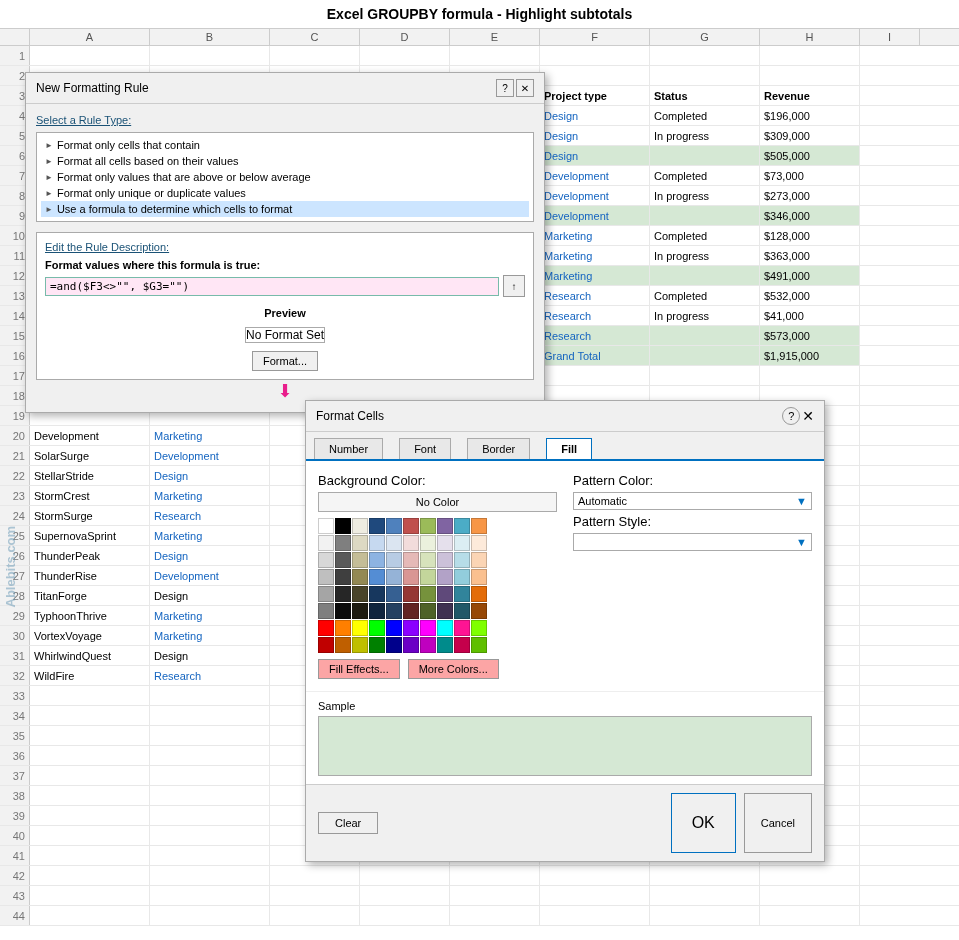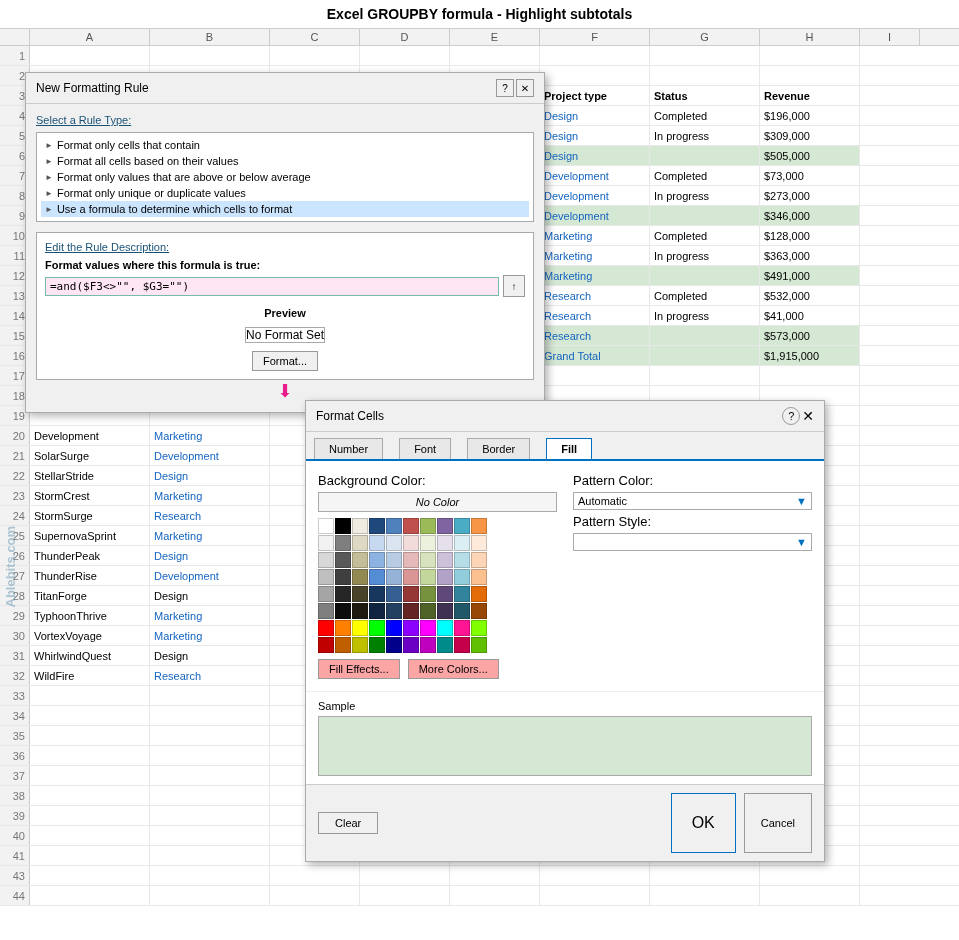--- a/index.html
+++ b/index.html
@@ -73,21 +73,21 @@
     .fc-tabs { display: flex; border-bottom: 2px solid #0070c0; padding: 0 8px; padding-top: 6px; gap: 16px; }
     .fc-tab { padding: 4px 14px; border: 1px solid #aaa; border-bottom: none; background: #e8e8e8; font-size: 11px; cursor: pointer; }
     .fc-tab.active { background: #fff; border-bottom: 2px solid #fff; margin-bottom: -2px; color: #000; font-weight: bold; border-color: #0070c0; }
     .fc-body { padding: 12px; background: #fff; }
 
     .two-col { display: flex; gap: 16px; }
     .left-col { flex: 1; }
     .right-col { flex: 1; }
 
     .section-label { font-size: 13px; margin-bottom: 4px; }
-    .no-color-btn { width: 100%; padding: 3px; border: 1px solid #aaa; background: #f5f5f5; font-size: 11px; cursor: pointer; text-align: center; margin-bottom: 6px; font-style: italic; }
+    .no-color-btn { width: 100%; padding: 3px; border: 1px solid #aaa; background: #f5f5f5; font-size: 11px; cursor: pointer; text-align: center; margin-bottom: 6px; }
 
     .color-grid { display: flex; flex-direction: column; gap: 1px; margin-bottom: 6px; }
     .color-row { display: flex; gap: 1px; }
     .color-swatch { width: 16px; height: 16px; border: 1px solid rgba(0,0,0,0.2); cursor: pointer; }
 
     .fill-btns { display: flex; gap: 8px; margin-top: 4px; }
     .fill-btn { padding: 3px 10px; border: 1px solid #999; background: #fca5a5; font-size: 11px; cursor: pointer; }
 
     .sample-section { padding: 8px 12px; background: #fff; border-top: 1px solid #eee; }
     .sample-label { font-size: 11px; margin-bottom: 4px; }
@@ -561,20 +561,31 @@
         <div class="ss-cell col-b"></div>
         <div class="ss-cell col-c"></div>
         <div class="ss-cell col-d"></div>
         <div class="ss-cell col-e"></div>
         <div class="ss-cell col-f"></div>
         <div class="ss-cell col-g"></div>
         <div class="ss-cell col-h"></div>
       </div>
       <div class="ss-row">
         <div class="row-num">41</div>
+        <div class="ss-cell col-a"></div>
+        <div class="ss-cell col-b"></div>
+        <div class="ss-cell col-c"></div>
+        <div class="ss-cell col-d"></div>
+        <div class="ss-cell col-e"></div>
+        <div class="ss-cell col-f"></div>
+        <div class="ss-cell col-g"></div>
+        <div class="ss-cell col-h"></div>
+      </div>
+      <div class="ss-row">
+        <div class="row-num">42</div>
         <div class="ss-cell col-a"></div>
         <div class="ss-cell col-b"></div>
         <div class="ss-cell col-c"></div>
         <div class="ss-cell col-d"></div>
         <div class="ss-cell col-e"></div>
         <div class="ss-cell col-f"></div>
         <div class="ss-cell col-g"></div>
         <div class="ss-cell col-h"></div>
       </div>
       <div class="ss-row">

